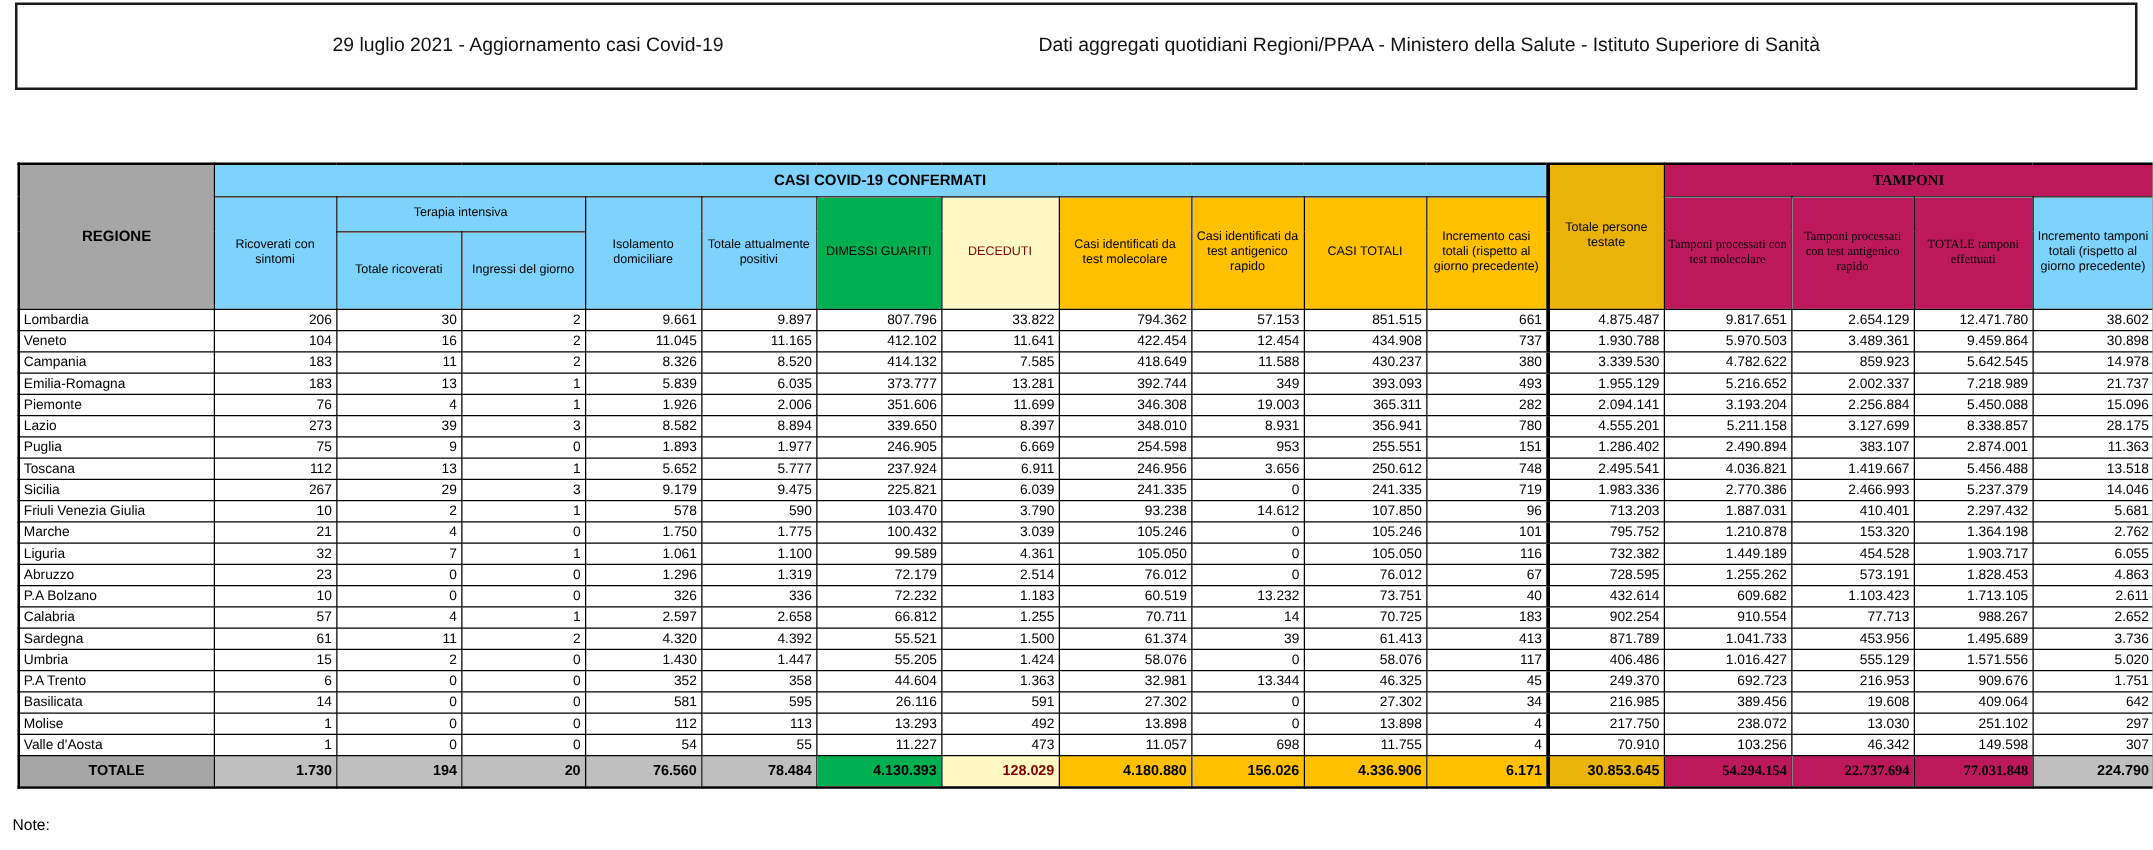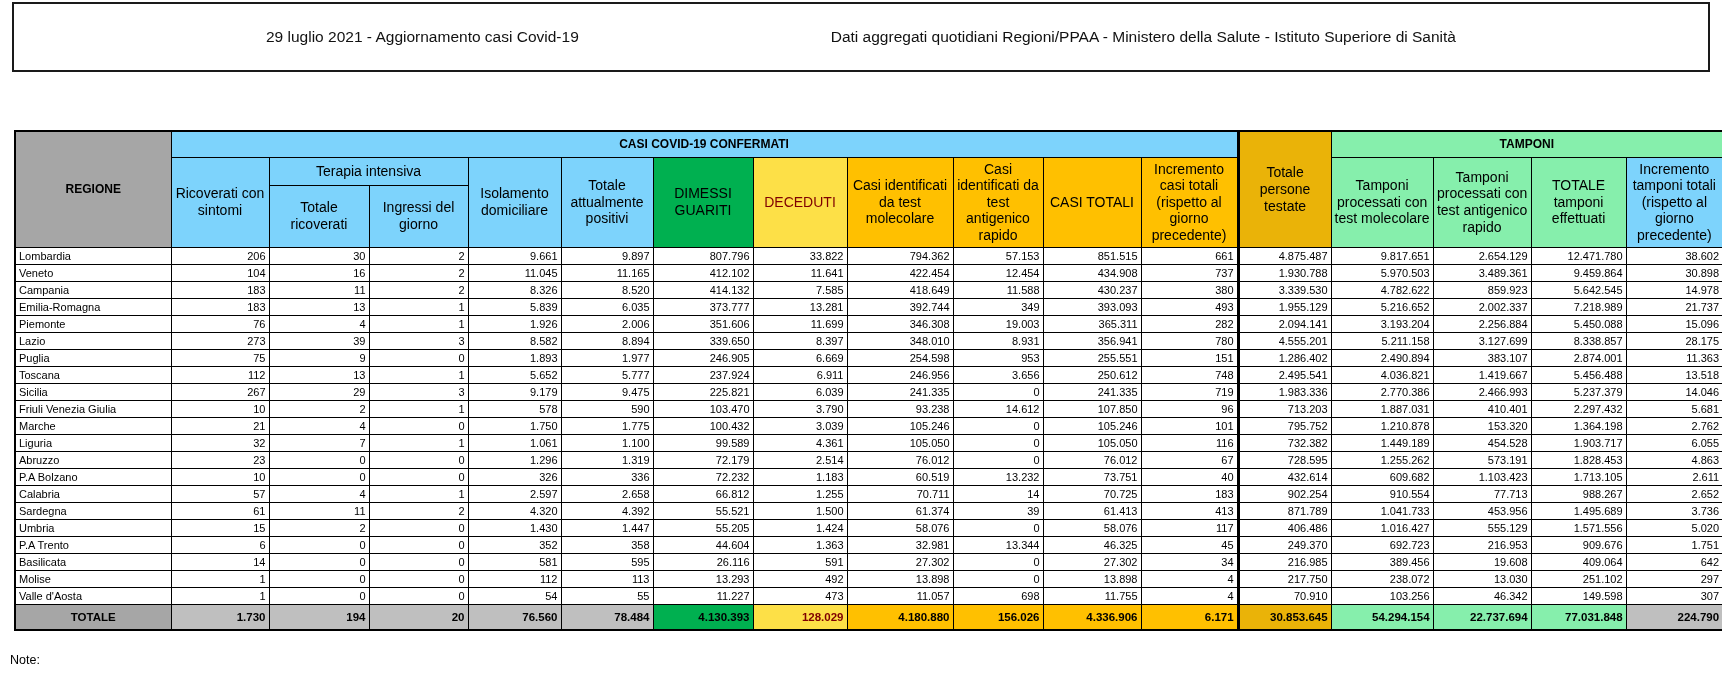--- a/index.html
+++ b/index.html
@@ -3,35 +3,35 @@
 <meta charset="utf-8">
 <style>
   html,body{margin:0;padding:0;background:#ffffff;}
   body{width:1722px;height:680px;font-family:"Liberation Sans",sans-serif;color:#000;overflow:hidden;}
   .title-box{margin:2px 12px 0 12px;height:66px;border:2px solid #1a1a1a;background:#fff;
     display:flex;align-items:center;justify-content:space-evenly;
     font-size:15.5px;color:#111;}
   .covid-table{border-collapse:collapse;table-layout:fixed;width:1708px;margin:58px 0 0 14px;
     border:2px solid #000;}
   .covid-table th,.covid-table td{border:1px solid #000;overflow:hidden;white-space:normal;}
-  thead th{font-size:14px;font-weight:normal;line-height:1.18;padding:1px 3px;text-align:center;vertical-align:middle;}
+  thead th{font-size:10px;font-weight:normal;line-height:1.18;padding:1px 3px;text-align:center;vertical-align:middle;}
   thead .grp{font-weight:bold;font-size:12px;}
   tbody td{font-size:11px;height:16px;padding:0 3px;vertical-align:middle;}
   td.num{text-align:right;}
   td.region{text-align:left;}
   tr.total-row td{font-weight:bold;height:24px;font-size:11.5px;}
   tr.total-row td.region{text-align:center;}
   .bg-hgray{background:#7dd3fc;}
   .bg-dgray{background:#a6a6a6;}
   .bg-tgray{background:#bfbfbf;}
   .bg-green{background:#00b050;}
-  .bg-red{background:#fde047;color:#7f0000;}
+  .bg-red{background:#fef9c3;color:#7f0000;}
   .bg-yellow{background:#ffc000;}
   .bg-cyan{background:#eab308;}
-  .bg-blue{background:#86efac;}
+  .bg-blue{background:#be185d;font-family:Liberation Serif, serif;}
   .thick-l{border-left:3px solid #000 !important;}
   .note{margin:22px 0 0 10px;font-size:12.5px;}
 </style>
 </head>
 <body>
 
 <div class="title-box">
   <div>29 luglio 2021 - Aggiornamento casi Covid-19</div>
   <div>Dati aggregati quotidiani Regioni/PPAA - Ministero della Salute - Istituto Superiore di Sanità</div>
 </div>

